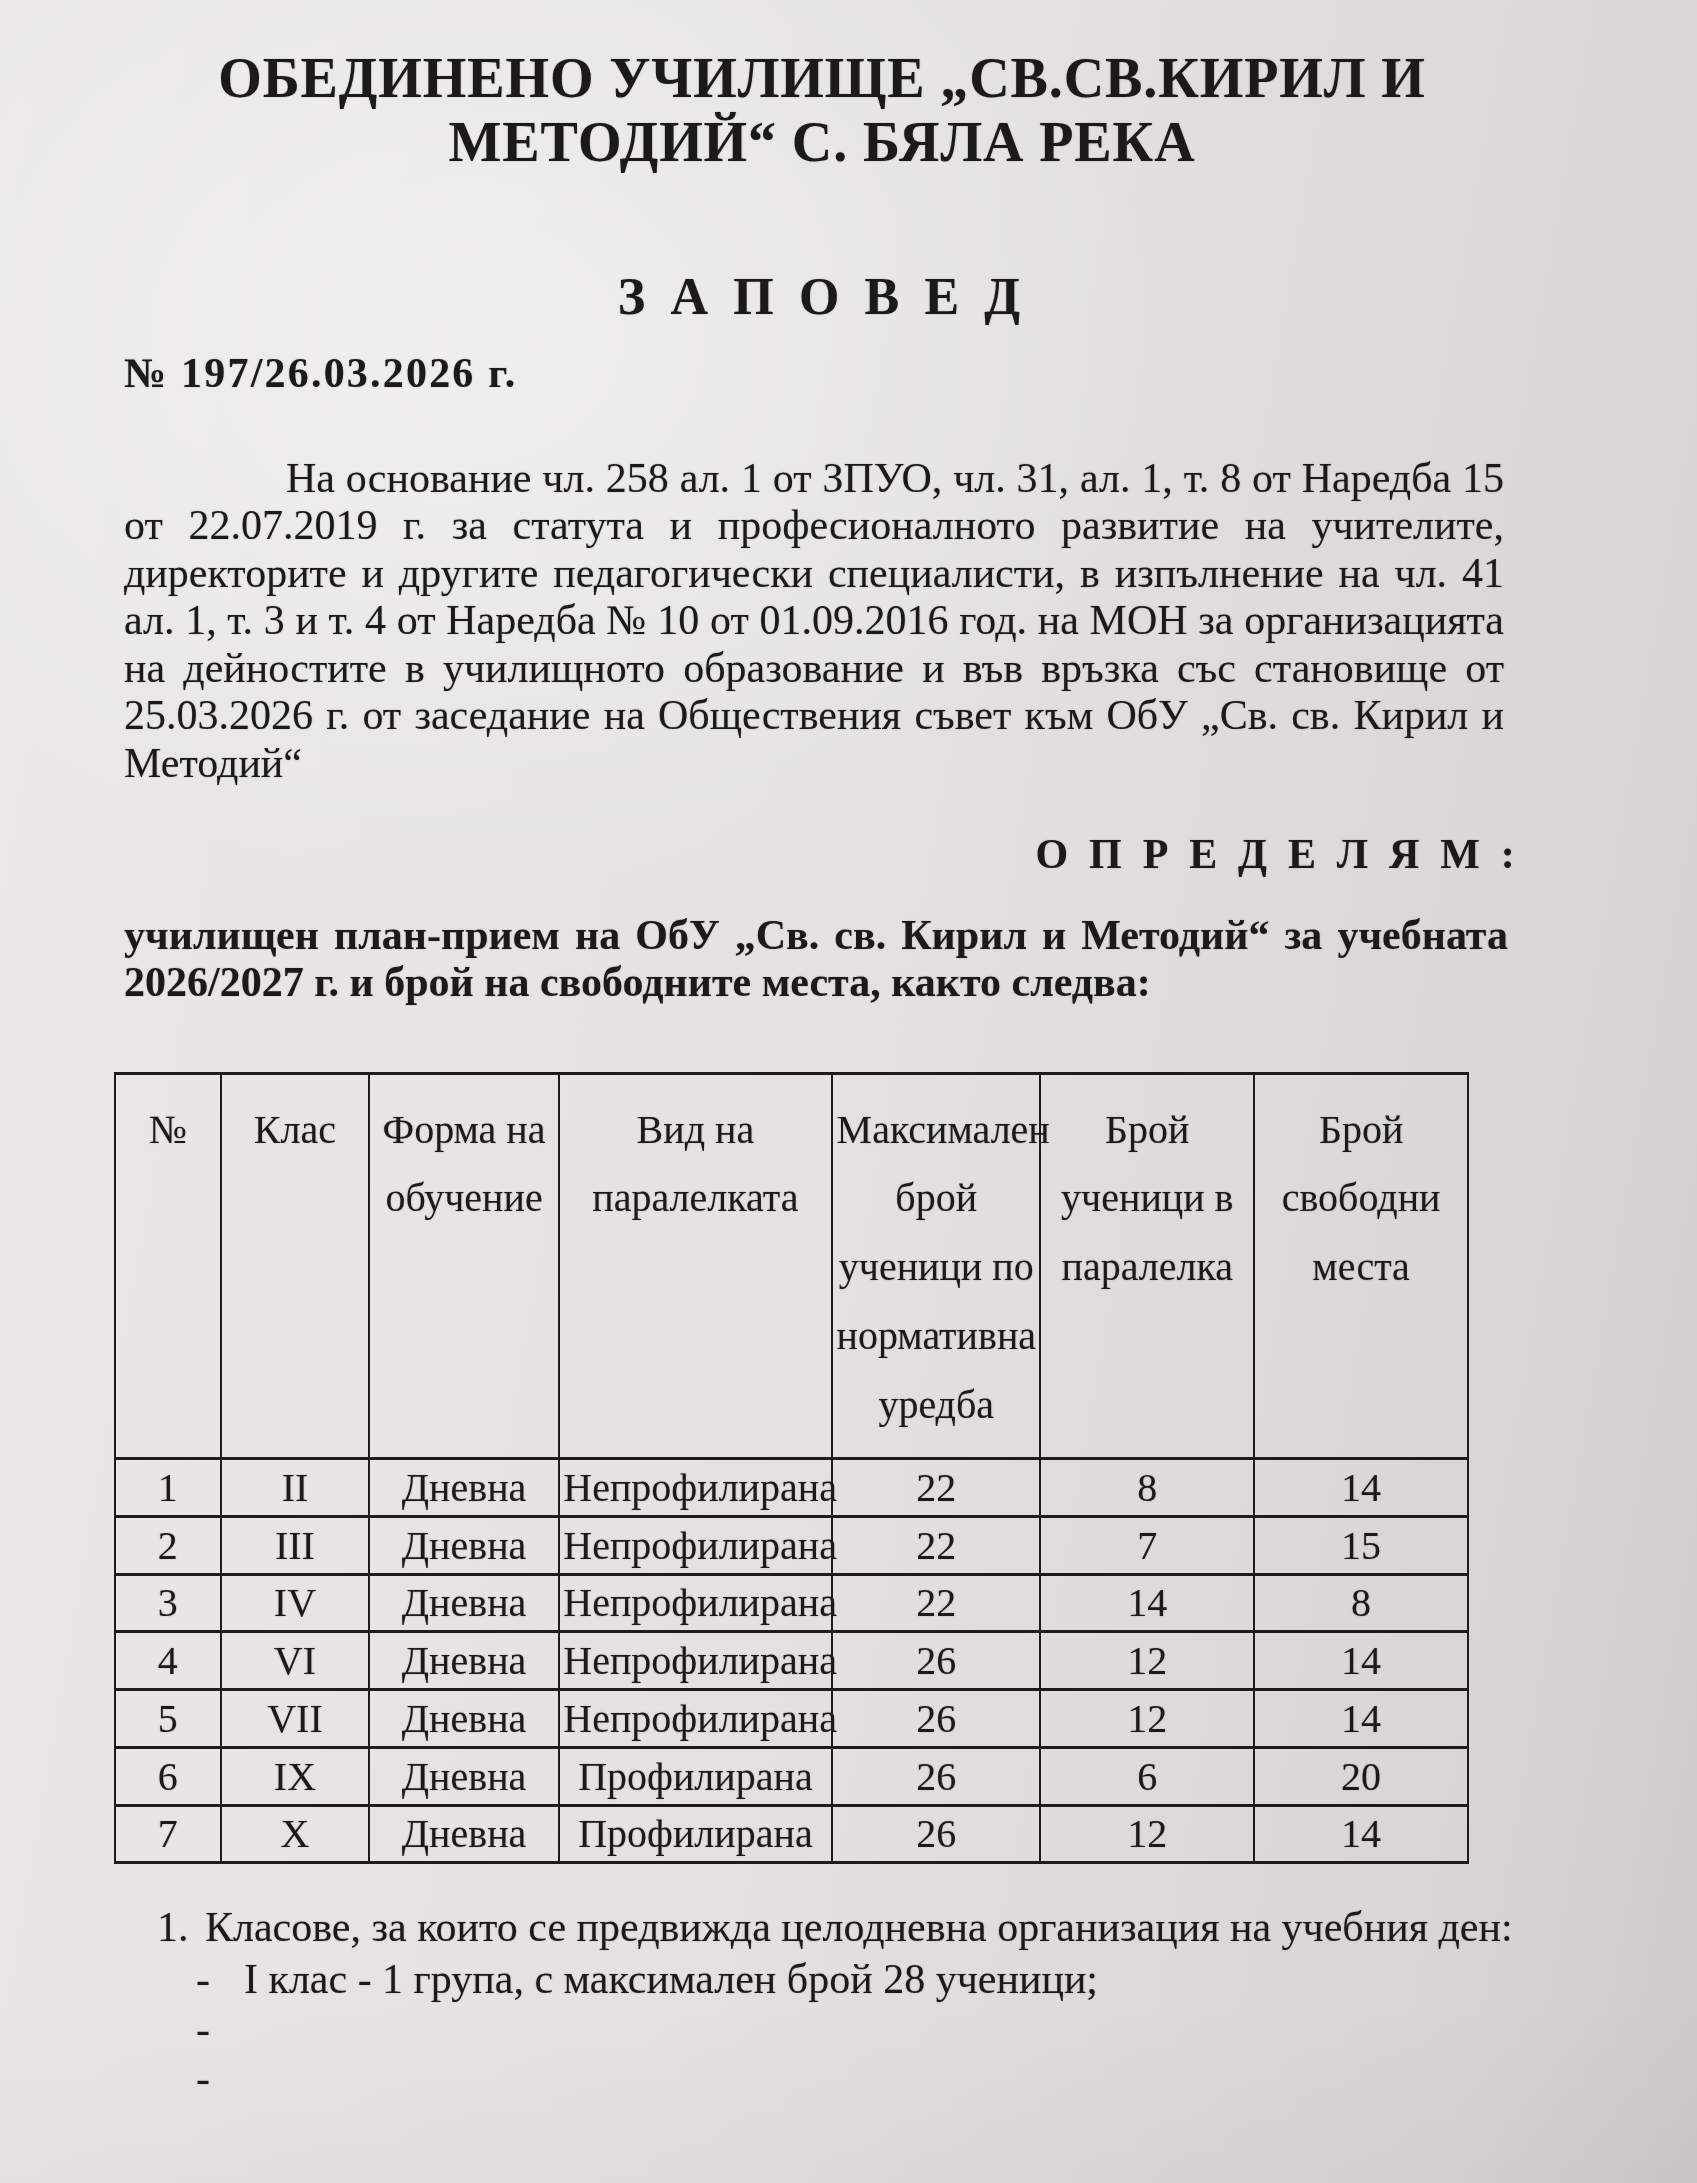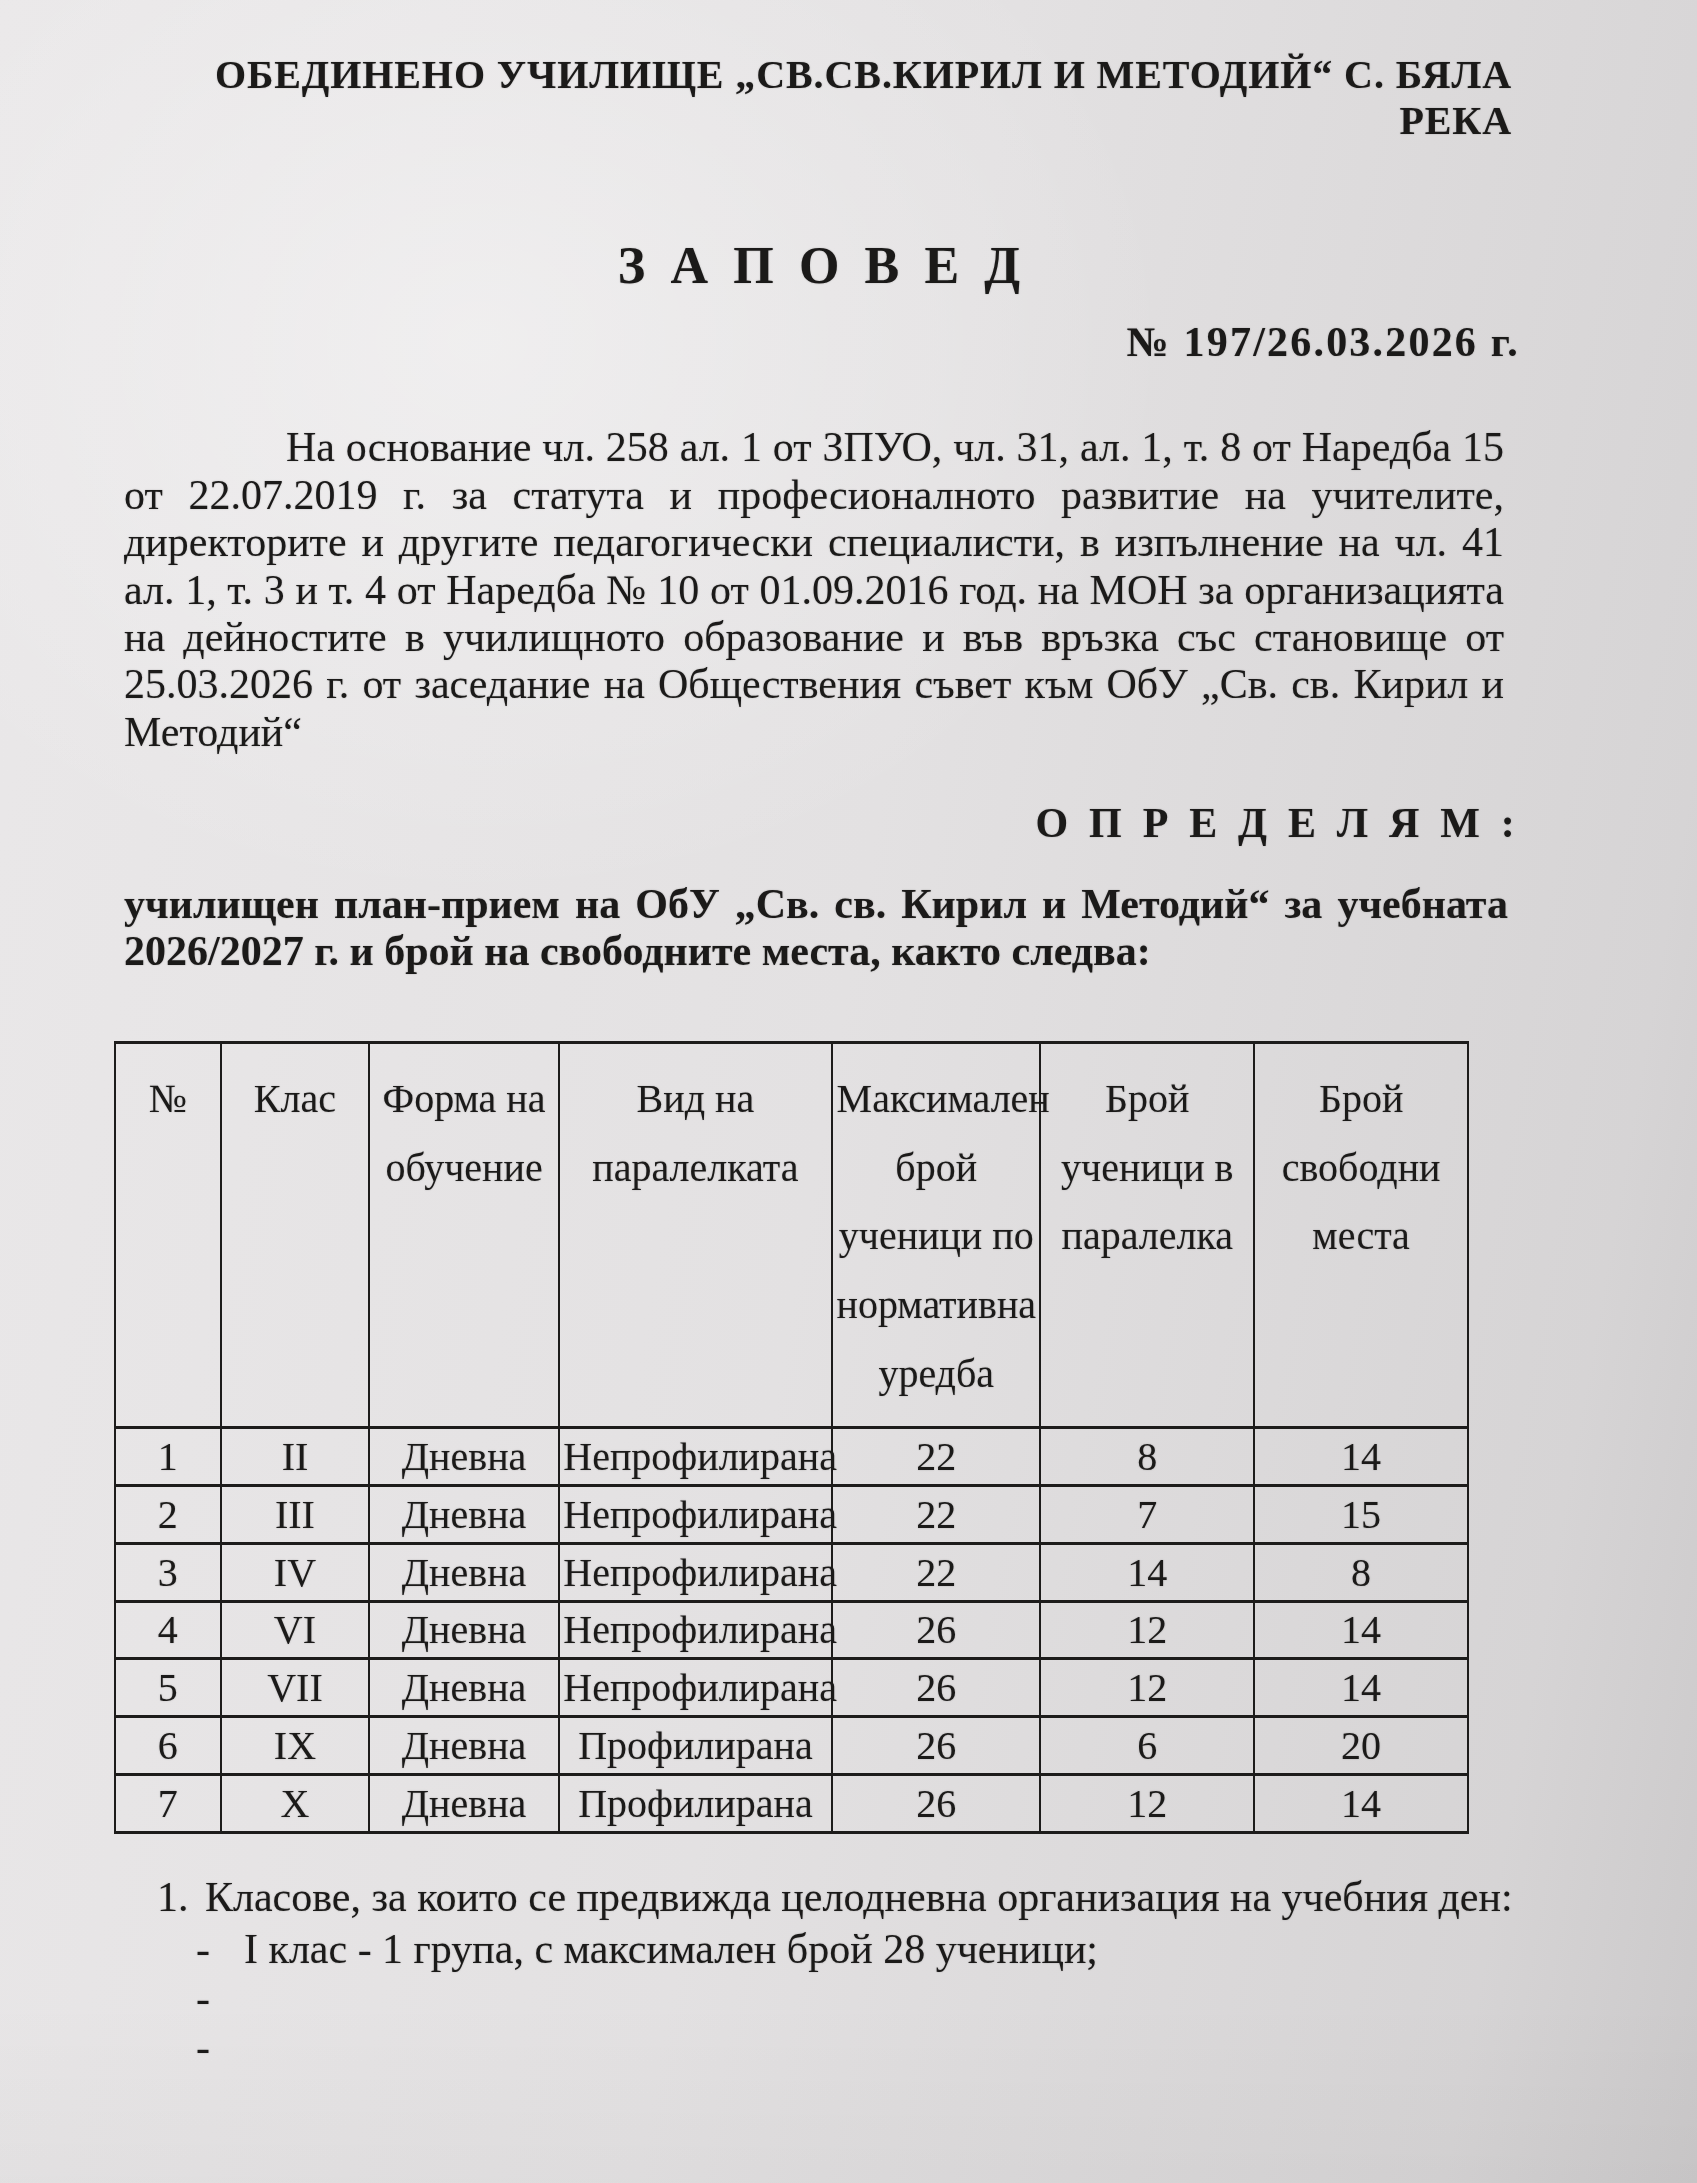--- a/index.html
+++ b/index.html
@@ -18,39 +18,39 @@
       linear-gradient(100deg, #eae8e9 0%, #e3e1e2 48%, #d6d4d5 86%, #c9c7c8 100%);
   }
   .content {
     position: relative;
     padding: 44px 177px 0 124px;
     font-size: 42px;
     line-height: 1.13;
     text-shadow: 0 0 1.7px rgba(27,26,25,0.28);
   }
   .school-header {
-    margin: 8px;
-    font-size: 40px;
-    font-weight: bold;
-    text-align: right;
+    margin: 2px;
+    font-size: 56px;
+    font-weight: bold;
+    text-align: center;
     letter-spacing: 0.9px;
     line-height: 1.15;
   }
   .order-heading {
     margin-top: 93px;
     font-size: 52px;
     font-weight: bold;
     text-align: center;
     letter-spacing: 6.1px;
   }
   .order-number {
     margin-top: 23px;
     font-size: 42px;
     font-weight: bold;
-    text-align: right;
+    text-align: left;
     letter-spacing: 2.2px;
   }
   .preamble {
     margin: 58px 16px 0 0;
     text-align: justify;
     text-indent: 162px;
   }
   .determine-heading {
     margin-top: 44px;
     font-size: 42px;

